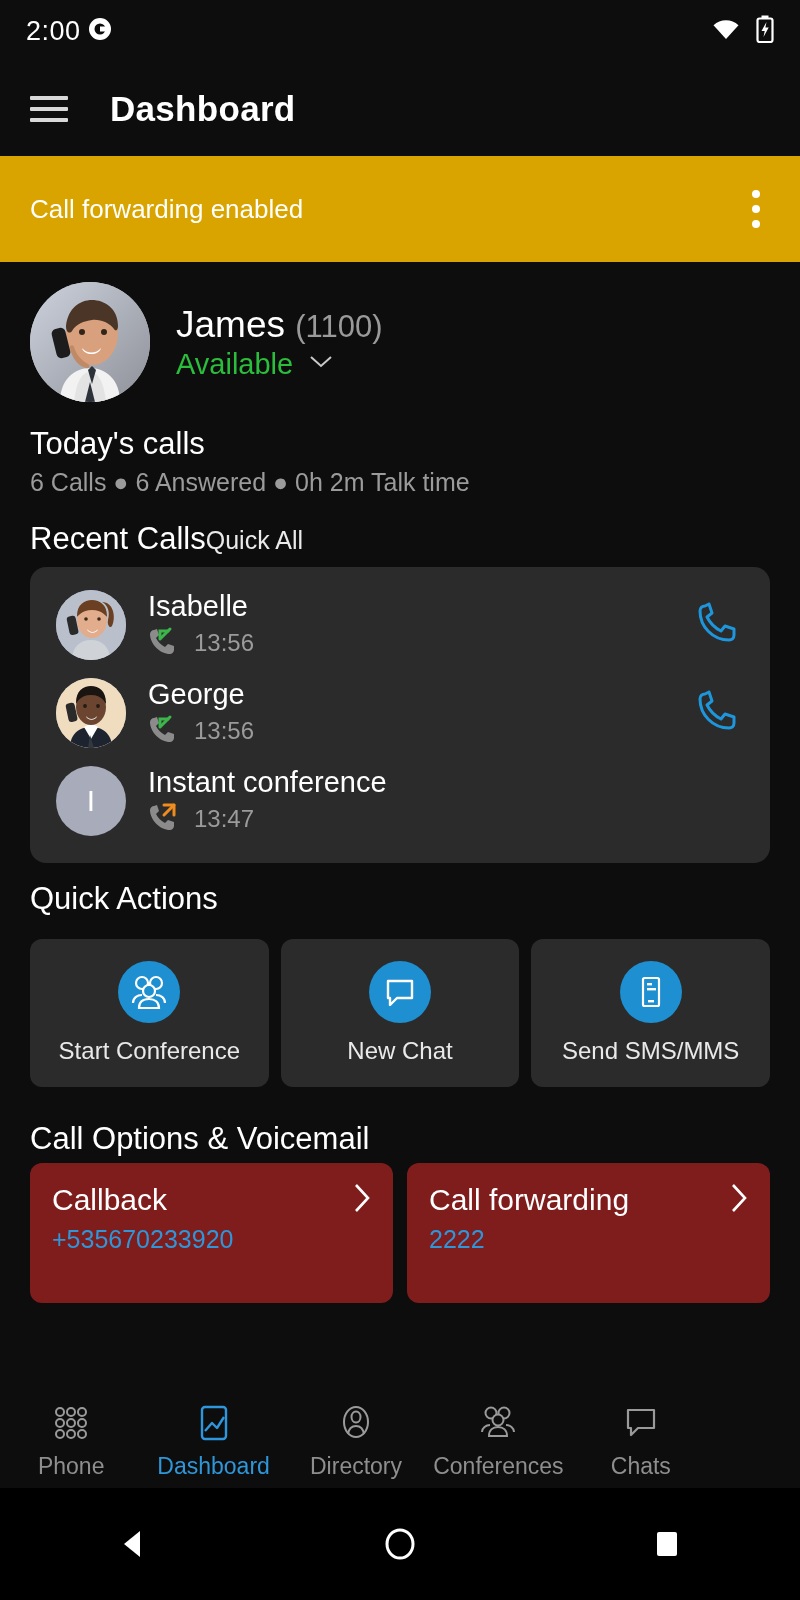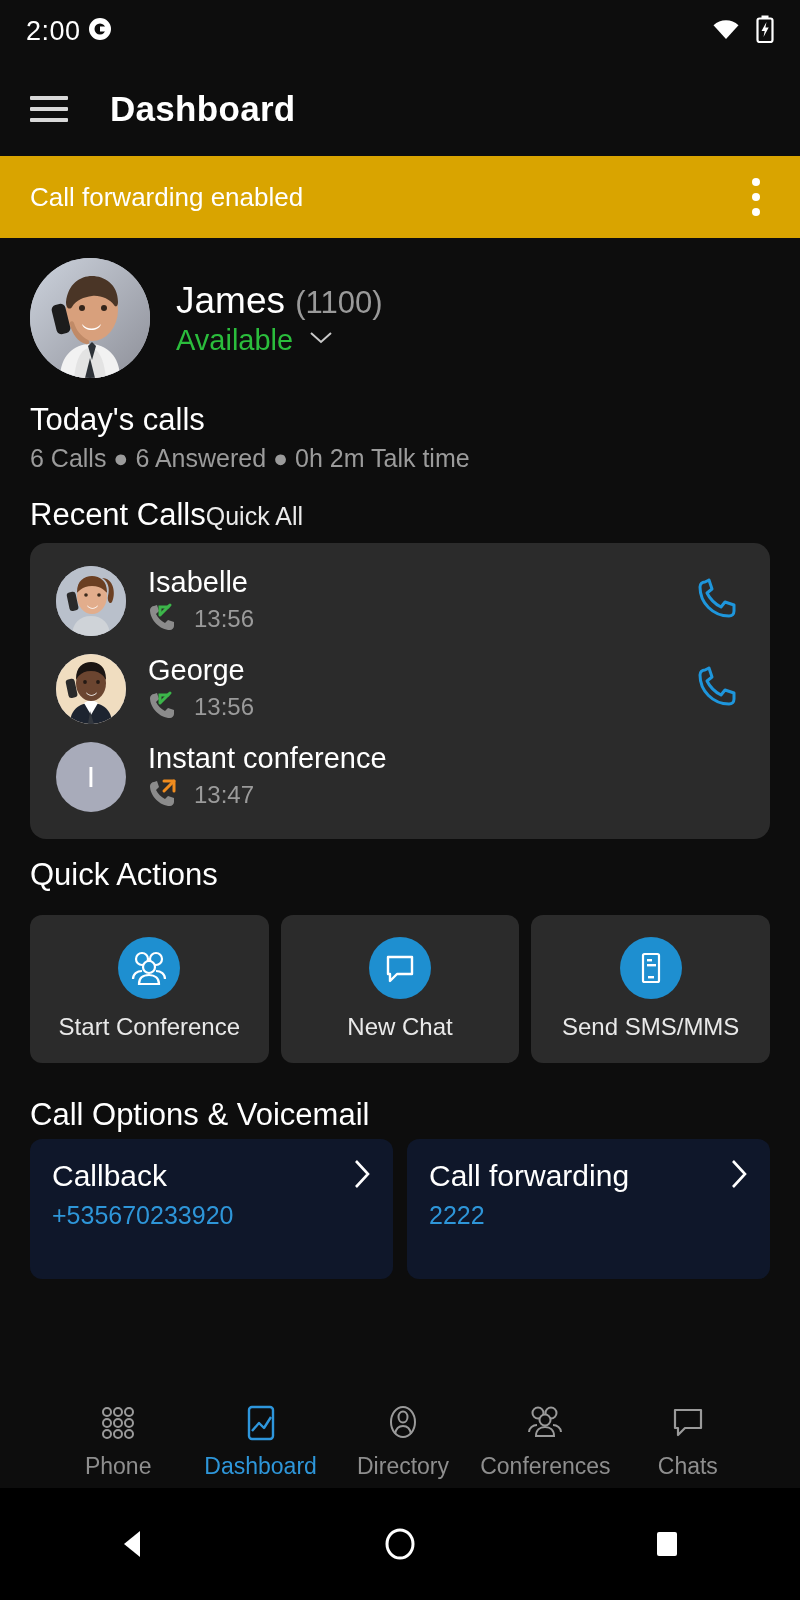--- a/index.html
+++ b/index.html
@@ -21,21 +21,21 @@
   .sb-right{ display:flex; align-items:center; gap:14px; }
 
   
   .appbar{ height:94px; background:#0d0d0d; display:flex; align-items:center; padding:0 30px; gap:42px; }
   .hamburger{ width:38px; display:flex; flex-direction:column; gap:7px; cursor:pointer; }
   .hamburger span{ display:block; height:4px; background:#d8d8d8; border-radius:1px; }
   .appbar-title{ color:#fff; font-size:35px; font-weight:bold; letter-spacing:.3px; }
 
   
   .banner{
-    height:82px; background:#d9a400; display:flex; align-items:center;
+    height:106px; background:#d9a400; display:flex; align-items:center;
     justify-content:space-between; padding:0 30px;
   }
   .banner-text{ color:#fff; font-size:26px; }
   .kebab{ display:flex; flex-direction:column; gap:7px; padding:6px 10px; cursor:pointer; }
   .kebab i{ width:8px; height:8px; border-radius:50%; background:#fff; display:block; }
 
   
   .profile{ display:flex; align-items:center; padding:20px 30px 6px 30px; gap:26px; }
   .avatar{
     width:120px; height:120px; border-radius:50%; overflow:hidden; flex:none;
@@ -82,31 +82,31 @@
   }
   .qa-circle{
     width:62px; height:62px; border-radius:50%; background:#1e8fd0;
     display:flex; align-items:center; justify-content:center;
   }
   .qa-label{ color:#e9e9e9; font-size:24px; }
 
   
   .co-row{ display:flex; gap:14px; padding:0 30px; }
   .co-card{
-    flex:1; background:#0f172a; border-radius:12px; padding:20px 22px 18px 22px;
+    flex:1; background:#7f1d1d; border-radius:12px; padding:20px 22px 18px 22px;
     height:140px; cursor:pointer;
   }
   .co-top{ display:flex; align-items:center; justify-content:space-between; }
   .co-title{ color:#fff; font-size:30px; }
   .co-val{ color:#2e96d9; font-size:25px; margin-top:8px; }
 
   
   .bottomnav{
     position:absolute; left:0; bottom:112px; width:712px; height:95px;
-    background:#0d0d0d; display:flex; align-items:center;margin-left:47px;
+    background:#0d0d0d; display:flex; align-items:center;
   }
   .nav-item{
     flex:1; display:flex; flex-direction:column; align-items:center; gap:5px; cursor:pointer;
   }
   .nav-label{ font-size:23px; color:#8e8e8e; }
   .nav-item.active .nav-label{ color:#2e96d9; }
 
   
   .sysbar{
     position:absolute; left:0; bottom:0; width:800px; height:112px; background:#000;

